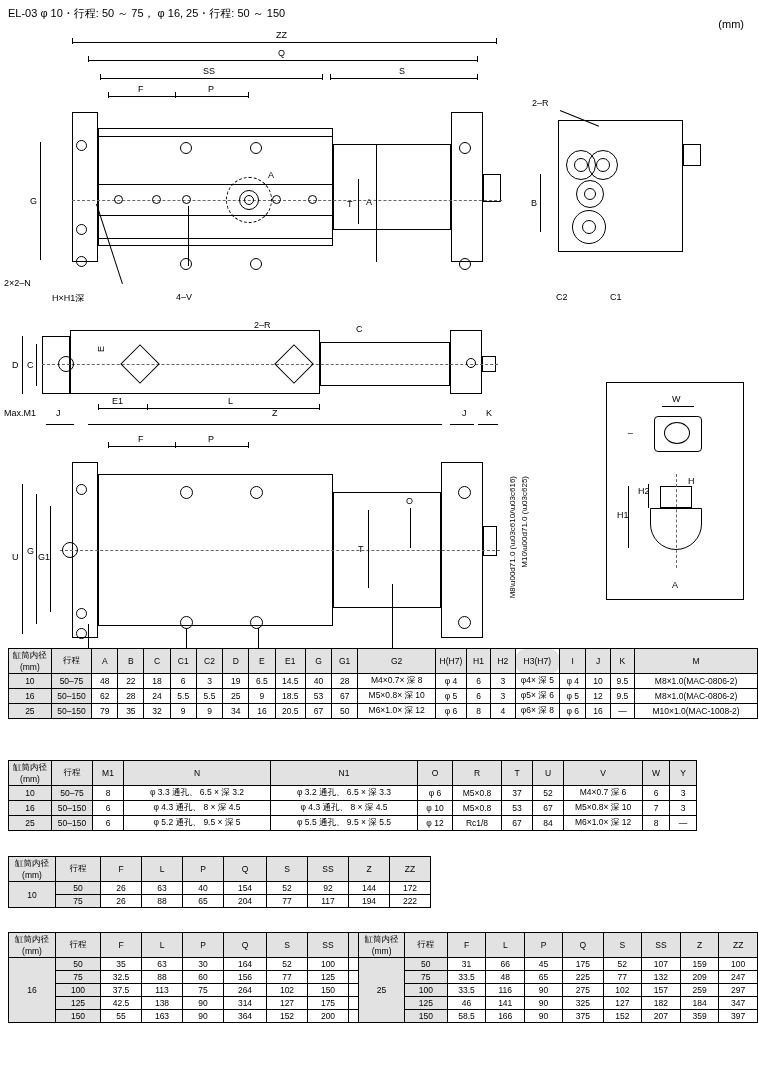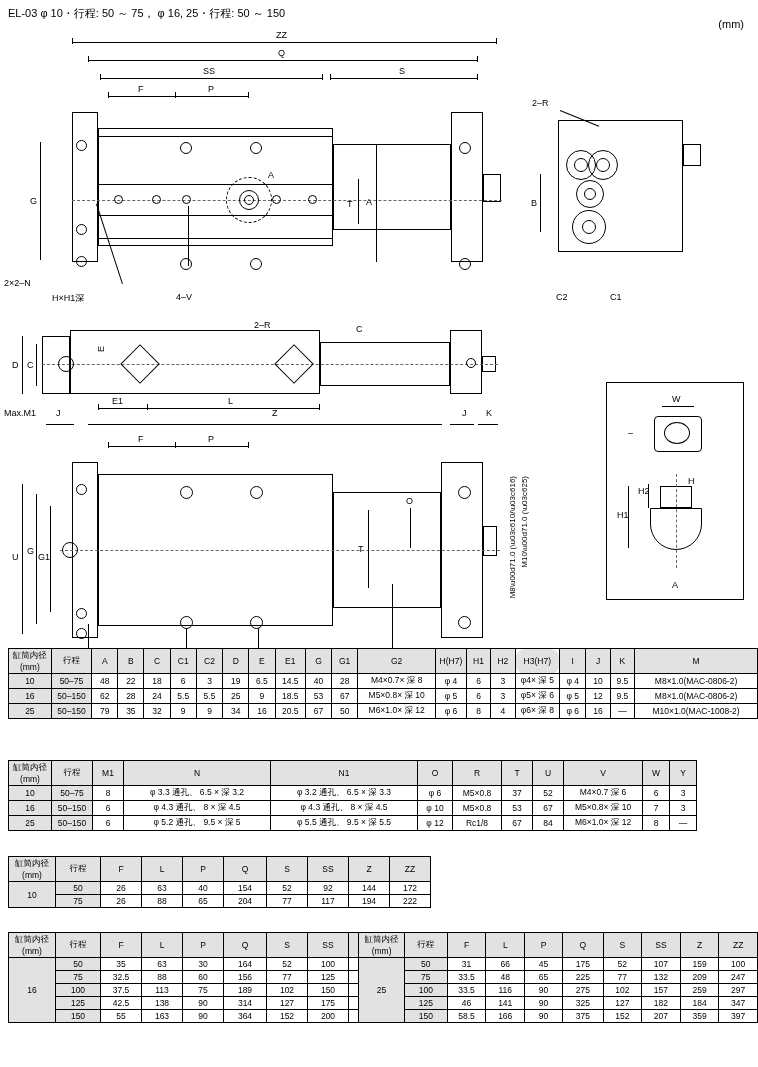--- a/index.html
+++ b/index.html
@@ -479,21 +479,21 @@
           <td>77</td>
           <td>125</td>
           <td>202</td>
           <td>232</td>
         </tr>
         <tr>
           <td class="leftcol">100</td>
           <td>37.5</td>
           <td>113</td>
           <td>75</td>
-          <td>189</td>
+          <td>264</td>
           <td>102</td>
           <td>150</td>
           <td>252</td>
           <td>282</td>
         </tr>
         <tr>
           <td class="leftcol">125</td>
           <td>42.5</td>
           <td>138</td>
           <td>90</td>

